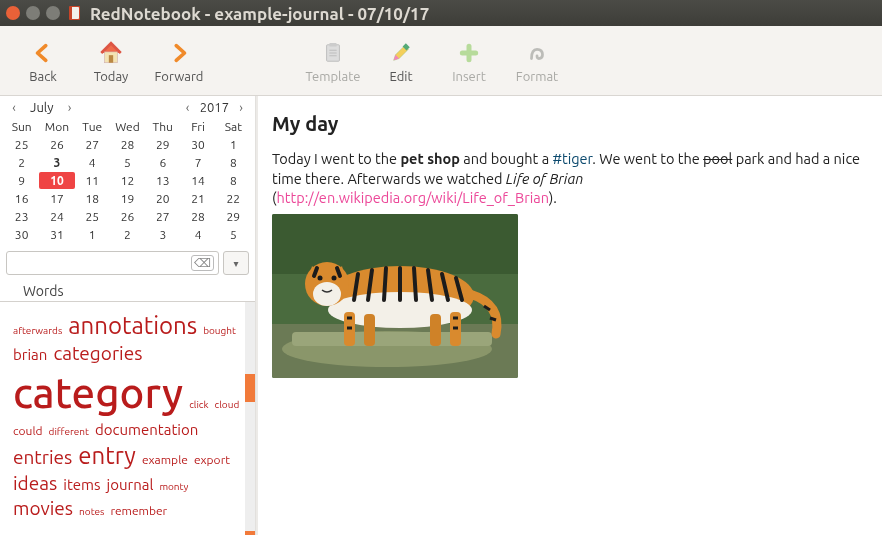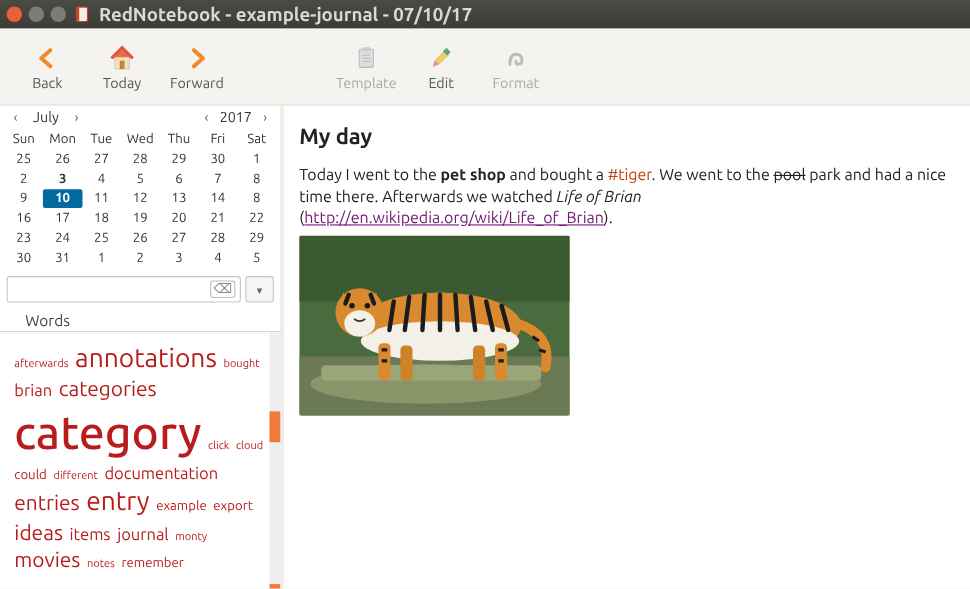--- a/index.html
+++ b/index.html
@@ -90,21 +90,21 @@
   .cal-grid {
     display: grid;
     grid-template-columns: repeat(7, 1fr);
     padding: 0 4px 4px 4px;
     font-size: 12px;
     text-align: center;
     row-gap: 1px;
   }
   .cal-dow { color:#333; padding: 2px 0; }
   .cal-day { padding: 2px 0; color:#333; cursor:pointer; border-radius:2px; }
-  .cal-day.sel { background:#0369a1; color:#fff; font-weight:bold; }
+  .cal-day.sel { background:#ef4444; color:#fff; font-weight:bold; }
   .cal-day.bold { font-weight:bold; }
   .searchrow {
     display:flex; padding: 4px 6px; gap:4px;
   }
   .searchbox {
     flex:1; height:24px;
     border:1px solid #c8c6c2; border-radius:3px;
     background:#fff; position:relative;
   }
   .searchbox .clear {
@@ -151,22 +151,22 @@
   }
   .editor {
     flex:1;
     background:#fff;
     padding: 14px 14px 10px 14px;
     overflow:hidden;
     border-left: 2px solid #eceae7;
   }
   .entry-title { font-size:20px; font-weight:bold; margin: 2px 0 14px 0; color:#222;}
   .entry-body { font-size:14.5px; color:#222; line-height:1.35; }
-  .entry-body .hash { color:#c2410c;margin-top:44px; }
-  .entry-body .lnk { color:#701a75; text-decoration:underline; }
+  .entry-body .hash { color:#0c4a6e;margin-top:44px; }
+  .entry-body .lnk { color:#ec4899; }
   .entry-body .strike { text-decoration: line-through; }
   .entry-body .ital { font-style: italic; }
   .entry-body .bold { font-weight: bold; }
   .tiger {
     margin-top: 6px;
     width: 246px; height: 164px;
     border-radius: 2px;
     overflow:hidden;
   }
 </style>
@@ -232,20 +232,28 @@
     </div>
     <div class="tool-btn">
       <span class="icon">
         <svg width="22" height="22" viewBox="0 0 24 24">
             <path d="M4 20 L6 14 L16 4 L20 8 L10 18 Z" fill="#f4cf5b" stroke="#9b7" stroke-width="0.5"></path>
             <path d="M4 20 L6 14 L10 18 Z" fill="#e8b"></path>
             <rect x="15" y="3" width="6" height="5" transform="rotate(45 18 5)" fill="#5a7"></rect>
           </svg>
       </span>
       <span class="lbl">Edit</span>
+    </div>
+    <div class="tool-btn disabled">
+      <span class="icon">
+        <svg width="20" height="20" viewBox="0 0 24 24">
+            <path d="M12 4 V20 M4 12 H20" stroke="#b7db9b" stroke-width="6" stroke-linecap="round"></path>
+          </svg>
+      </span>
+      <span class="lbl">Insert</span>
     </div>
     <div class="tool-btn disabled">
       <span class="icon">
         <svg width="22" height="22" viewBox="0 0 24 24">
             <path d="M6 18 Q6 8 12 8 Q18 8 18 14 Q18 18 14 18 Q12 18 12 15" fill="none" stroke="#bcbcb8" stroke-width="3" stroke-linecap="round"></path>
           </svg>
       </span>
       <span class="lbl">Format</span>
     </div>
   </div>

